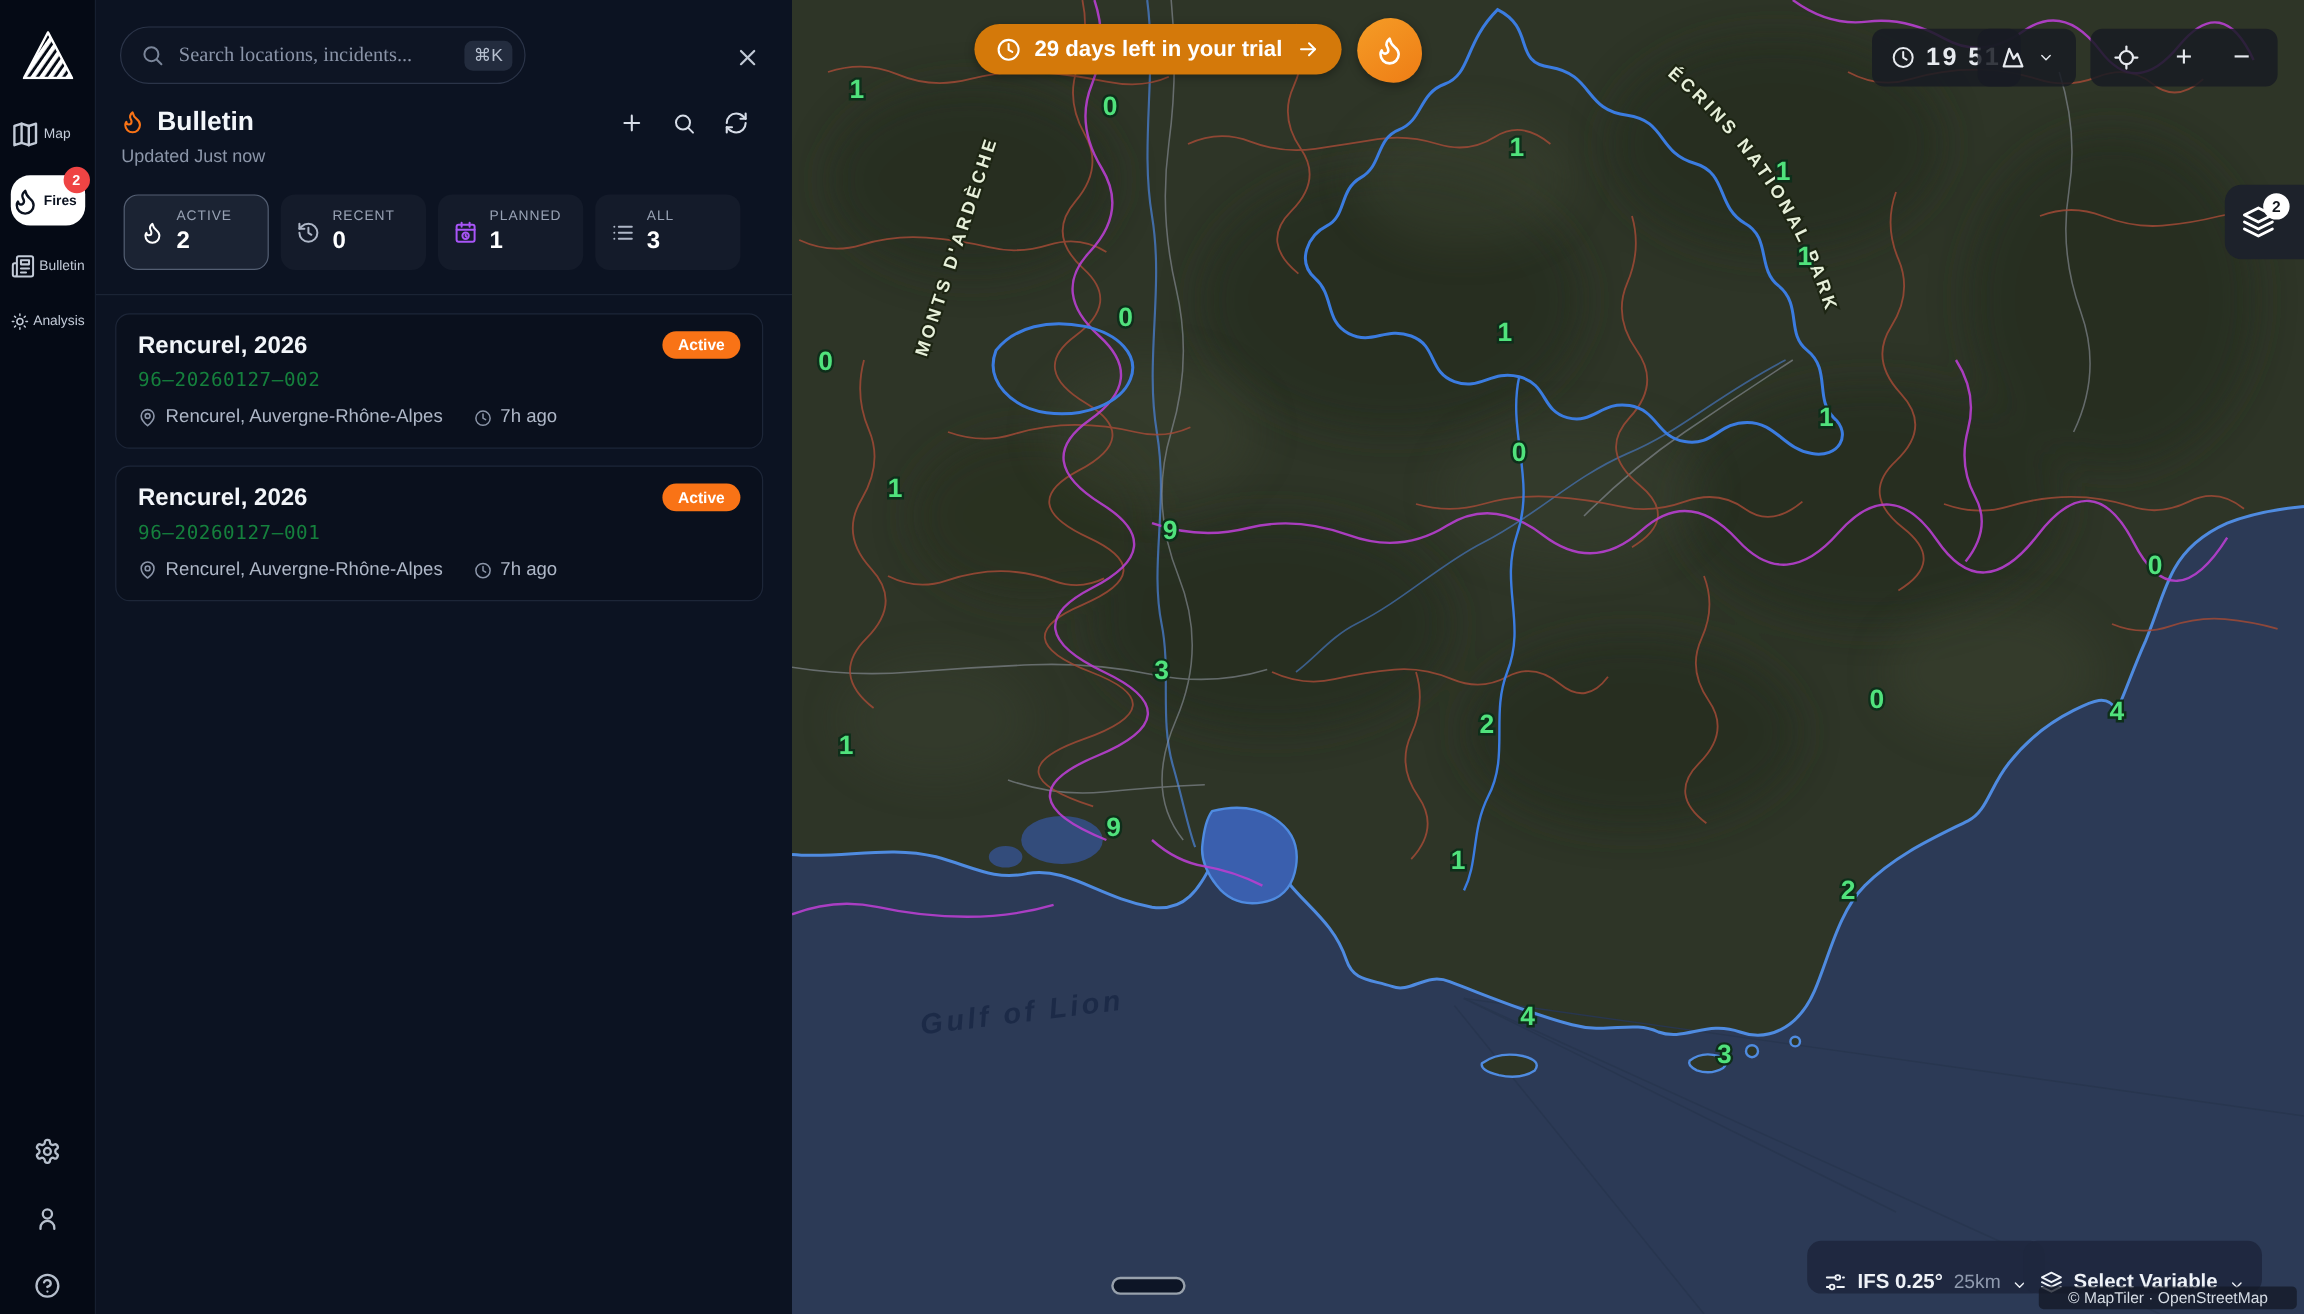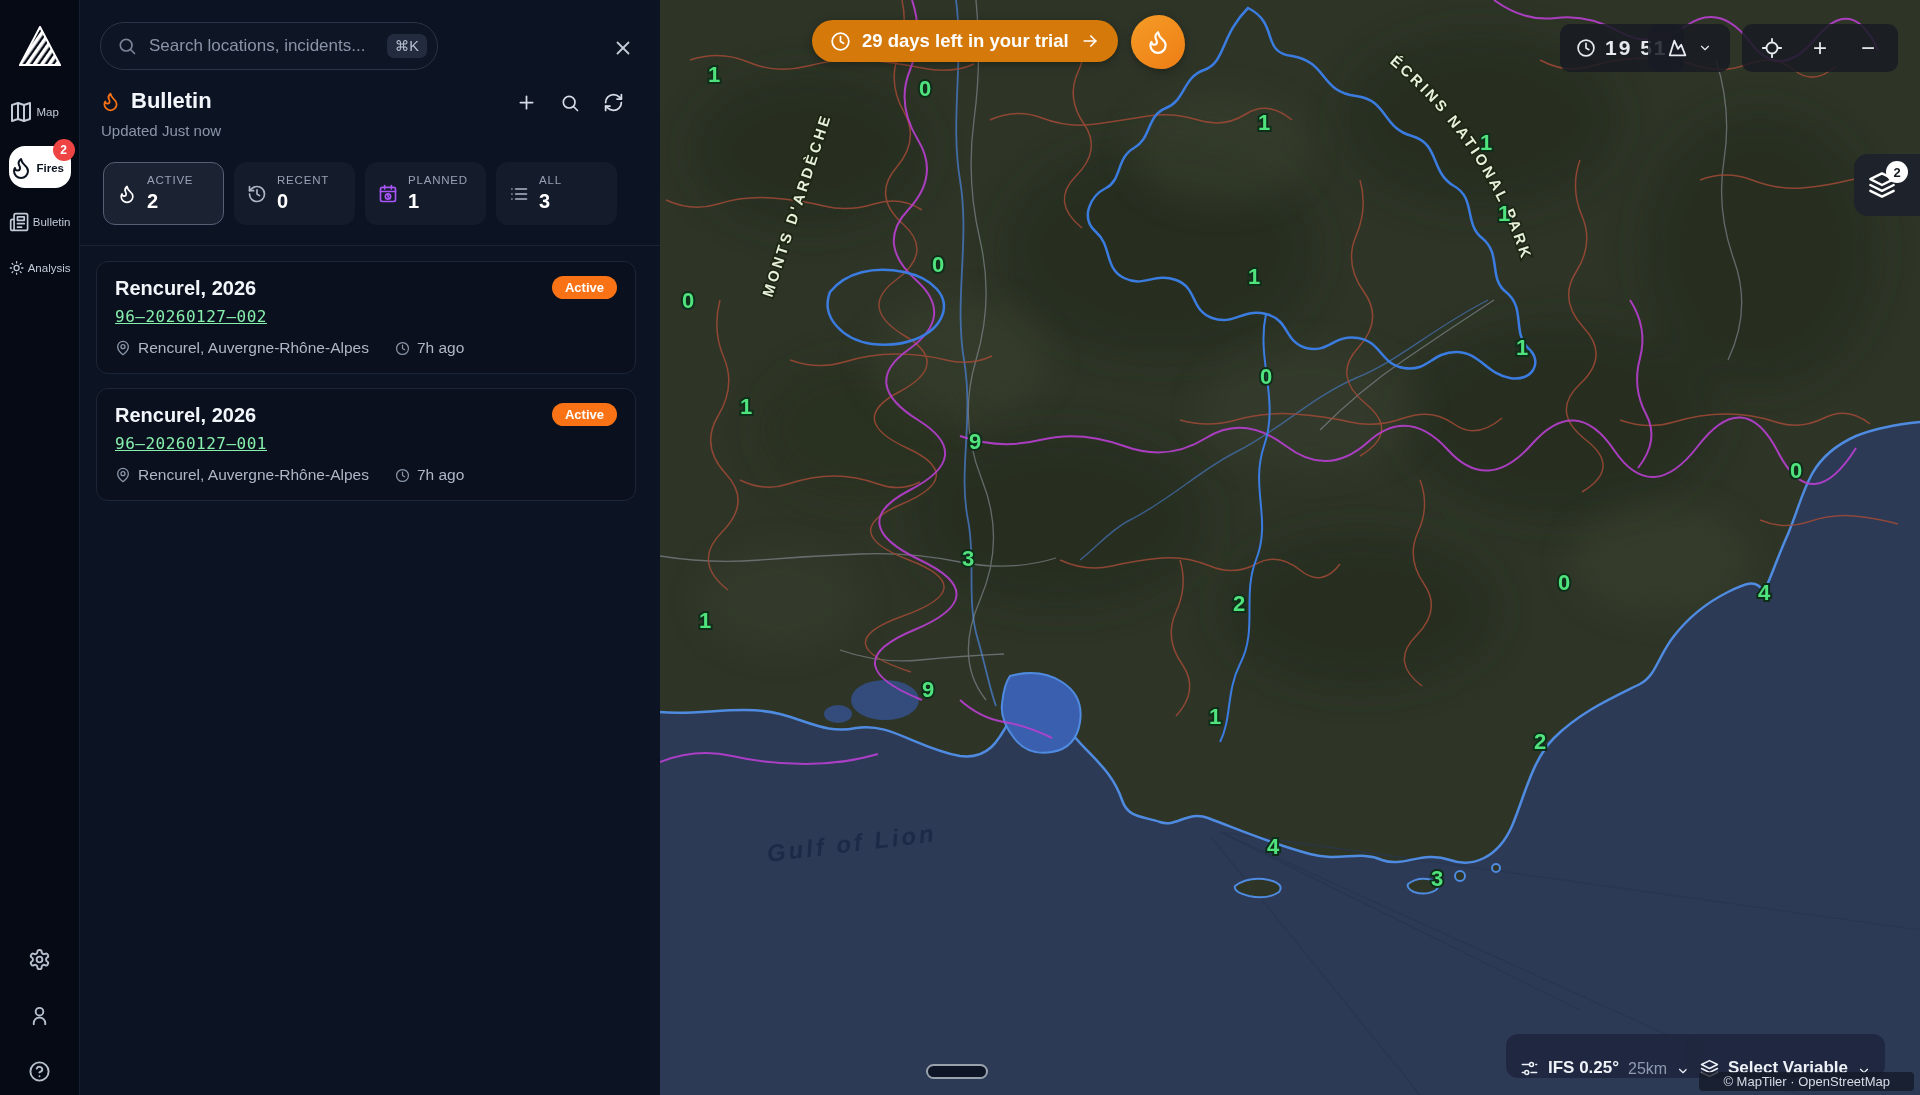--- a/index.html
+++ b/index.html
@@ -19,21 +19,21 @@
   .nav-item.active .lbl{font-weight:700;}
   .nav-badge{position:absolute;top:-7px;right:-4px;min-width:22px;height:22px;border-radius:11px;
     background:#ef4444;color:#fff;font-size:12px;font-weight:700;display:flex;align-items:center;justify-content:center;}
   .nav-foot{margin-top:auto;margin-bottom:12px;display:flex;flex-direction:column;align-items:center;gap:33px;color:#b6bfcc;}
   .nav-foot .fi{cursor:pointer;}
 
   
   .panel{position:absolute;left:80px;top:0;width:580px;height:1095px;background:#0c1322;z-index:20;}
   .searchbar{position:absolute;left:20px;top:22px;width:338px;height:48px;border:1px solid #2b3448;border-radius:24px;
     background:#0e1524;display:flex;align-items:center;padding:0 10px 0 16px;gap:10px;color:#7a8599;}
-  .searchbar input{flex:1;background:transparent;border:0;outline:0;color:#c7cfdd;font-size:17px;font-family:Liberation Sans, sans-serif;min-width:0;}
+  .searchbar input{flex:1;background:transparent;border:0;outline:0;color:#c7cfdd;font-size:17px;font-family:Liberation Serif, serif;min-width:0;}
   .searchbar input::placeholder{color:#8a94a8;}
   .kbd{background:#232c3e;color:#b7c0cf;border-radius:7px;padding:4px 8px;font-size:14.5px;}
   .panel-close{position:absolute;right:26px;top:37px;color:#c2cad6;cursor:pointer;}
   .inc-header{position:absolute;left:20px;top:88px;display:flex;align-items:center;gap:10px;}
   .inc-header .flame{color:#f97316;}
   .inc-title{color:#f3f6fa;font-size:22px;font-weight:700;}
   .hdr-actions{position:absolute;right:36px;top:92px;display:flex;align-items:center;gap:23px;color:#d7dde8;}
   .hdr-actions .ib{cursor:pointer;}
   .updated{position:absolute;left:21px;top:122px;color:#8b95a8;font-size:15px;}
   .tabs{position:absolute;left:23px;top:162px;display:flex;gap:10px;}
@@ -43,21 +43,21 @@
   .tab .col{display:flex;flex-direction:column;line-height:1.15;}
   .tab .tl{font-size:11.5px;letter-spacing:.8px;color:#98a2b4;}
   .tab .tc{font-size:20px;font-weight:700;color:#fff;margin-top:2px;}
   .tab .ti{color:#aeb7c7;}
   .tab.sel .ti{color:#fff;}
   .ti.purple{color:#a855f7 !important;}
   .panel-divider{position:absolute;left:0;top:245px;width:580px;border-top:1px solid #1b2435;}
   .cards{position:absolute;left:16px;top:261px;width:540px;display:flex;flex-direction:column;gap:14px;}
   .card{background:#0a101d;border:1px solid #1d2638;border-radius:12px;padding:15px 18px 16px;position:relative;cursor:pointer;}
   .card .ct{color:#f2f5f9;font-size:20px;font-weight:700;}
-  .card .cid{margin-top:7px;color:#86efac;font-size:16px;font-family:"DejaVu Sans Mono",monospace;letter-spacing:.5px;text-decoration:underline;}
+  .card .cid{margin-top:7px;color:#15803d;font-size:16px;font-family:"DejaVu Sans Mono",monospace;letter-spacing:.5px;}
   .card .meta{margin-top:13px;display:flex;align-items:center;gap:7px;color:#aeb7c7;font-size:15.5px;}
   .card .meta .gap{width:12px;}
   .badge{position:absolute;right:18px;top:14px;background:#f97316;color:#fff;font-size:13px;font-weight:700;
     padding:4px 13px;border-radius:999px;}
   .mut{color:#8b95a8;}
 
   
   .map{position:absolute;left:660px;top:0;width:1260px;height:1095px;background:#2e3527;overflow:hidden;}
   .cluster{font:700 22px "Liberation Sans",sans-serif;fill:#50e27c;stroke:#0e2e1a;stroke-width:4px;
     paint-order:stroke;text-anchor:middle;}

